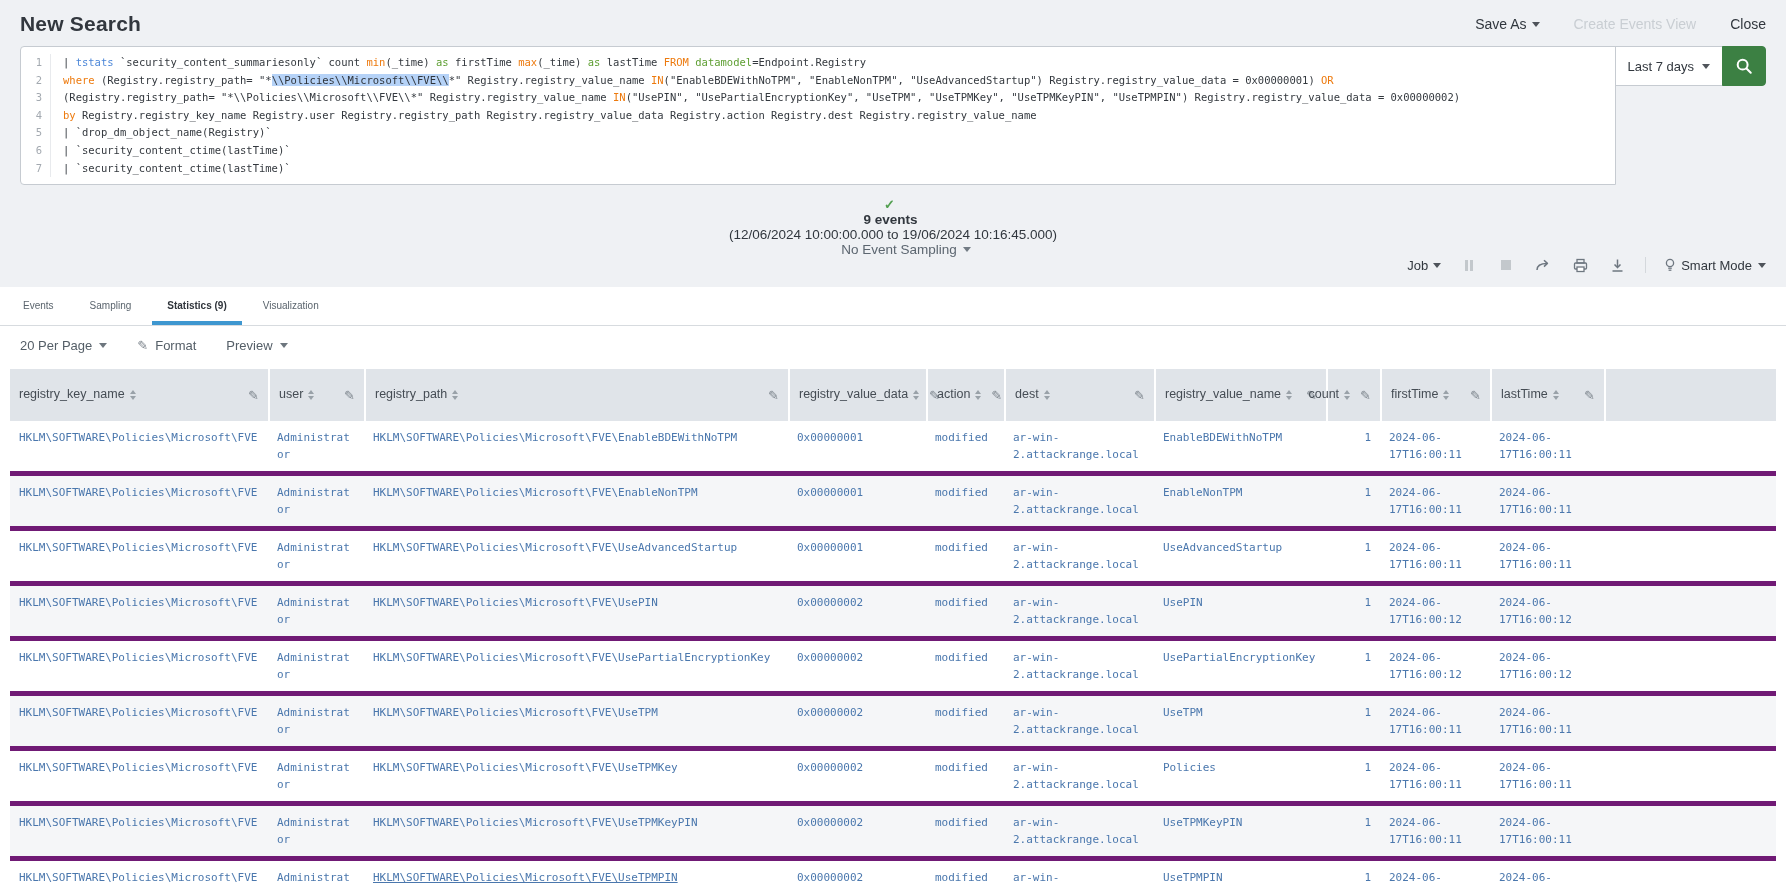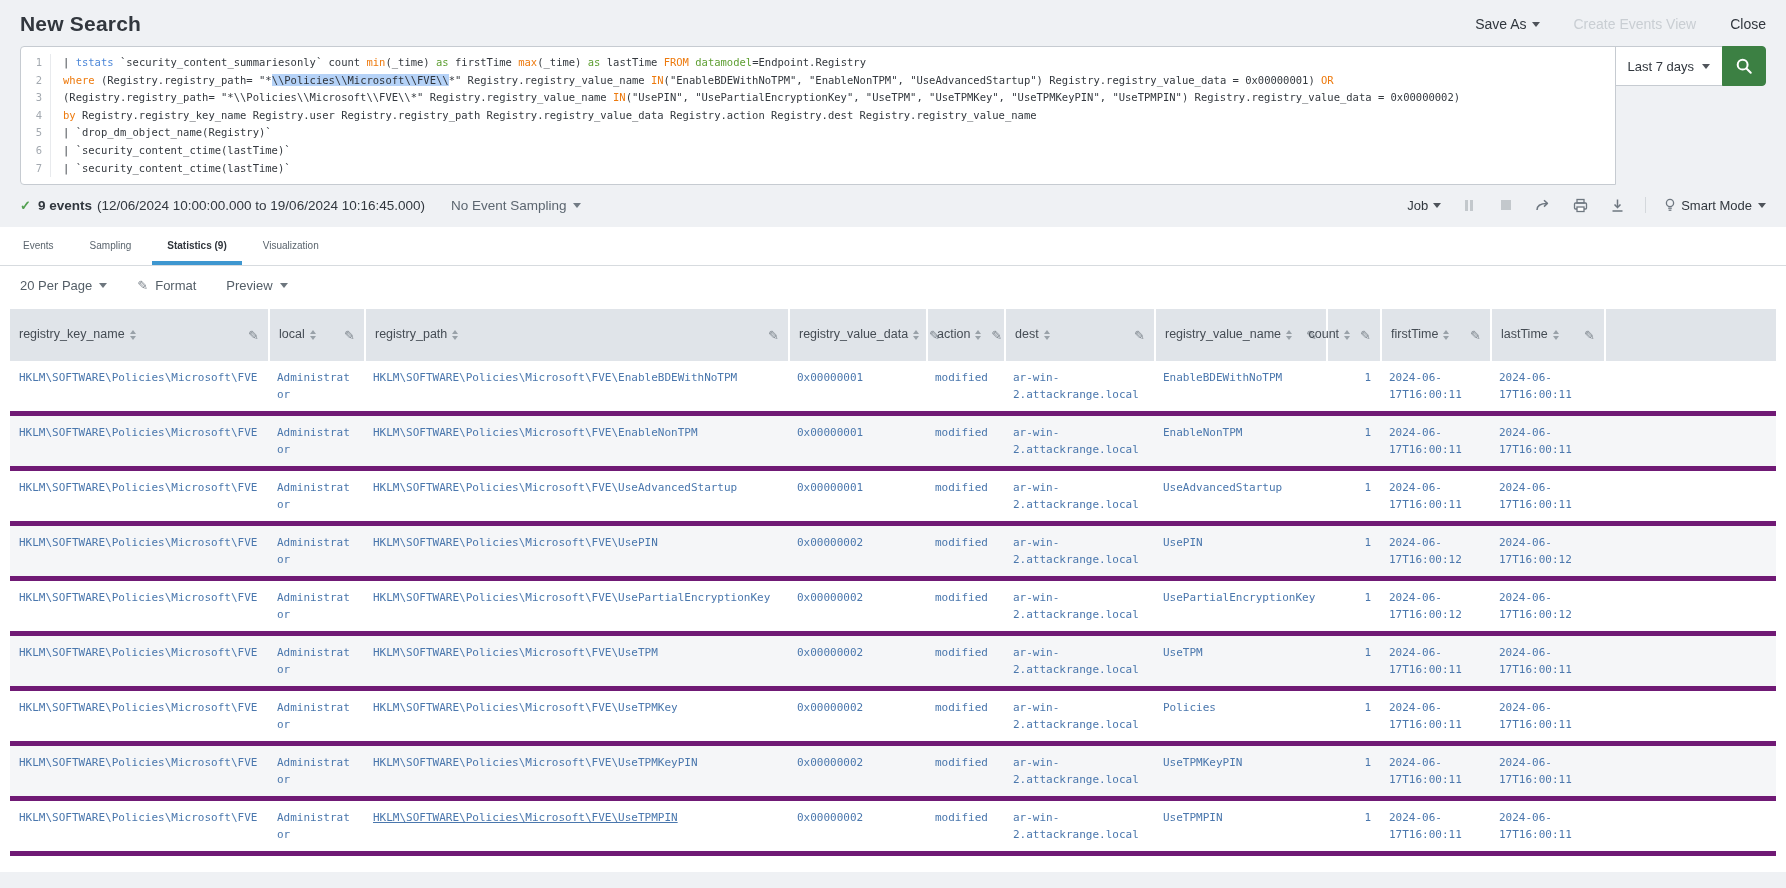--- a/index.html
+++ b/index.html
@@ -30,21 +30,21 @@
   .seg-command  { color: var(--syntax-command); }
   .seg-keyword  { color: var(--syntax-keyword); }
   .seg-modifier { color: var(--syntax-modifier); }
   .seg-function { color: var(--syntax-keyword); }
   .seg-selected { background: var(--selection); }
   .time-picker { flex:0 0 auto; height:40px; background:#fff; border:1px solid #c6cbd1; margin-left:-1px;
                  display:flex; align-items:center; gap:8px; padding:0 12px; font-size:13px; color:#31373e; cursor:pointer; }
   .search-btn { flex:0 0 44px; height:40px; background: var(--brand-green); border:1px solid var(--brand-green);
                 border-radius:0 4px 4px 0; margin-left:-1px; display:flex; align-items:center; justify-content:center; cursor:pointer; }
   
-  .events-bar { display:flex; align-items:center; padding: 12px 20px 10px 20px; font-size:13.5px; }
+  .events-bar { display:flex; align-items:center; padding: 12px 20px 10px 20px; font-size:13.5px;flex-direction:column; }
   .check-icon::before { content:"✓"; color: var(--success-green); font-weight:700; margin-right:7px; font-size:13px; }
   .events-count { font-weight:700; color:#31373e; margin-right:5px; }
   .events-range { color:#31373e; }
   .sampling { margin-left:26px; color:#5c6670; display:flex; align-items:center; gap:6px; cursor:pointer; }
   .job-controls { margin-left:auto; display:flex; align-items:center; gap:19px; color:#31373e; }
   .job-label { display:flex; align-items:center; gap:5px; font-size:13px; cursor:pointer; }
   .icon-btn { display:flex; align-items:center; justify-content:center; width:18px; height:16px; cursor:pointer; }
   .vdiv { width:1px; height:16px; background:#d4d8dc; }
   .smart-mode { display:flex; align-items:center; gap:6px; font-size:13px; cursor:pointer; }
   
@@ -205,21 +205,21 @@
         <div class="th" style="width: 258px;">
           <span class="th-label">registry_key_name</span>
           <span class="sort-icon">
             <i class="up"></i>
             <i class="dn"></i>
           </span>
           <span class="flex-sp"></span>
           <span class="pencil-glyph"></span>
         </div>
         <div class="th" style="width: 96px;">
-          <span class="th-label">local</span>
+          <span class="th-label">user</span>
           <span class="sort-icon">
             <i class="up"></i>
             <i class="dn"></i>
           </span>
           <span class="flex-sp"></span>
           <span class="pencil-glyph"></span>
         </div>
         <div class="th" style="width: 424px;">
           <span class="th-label">registry_path</span>
           <span class="sort-icon">

